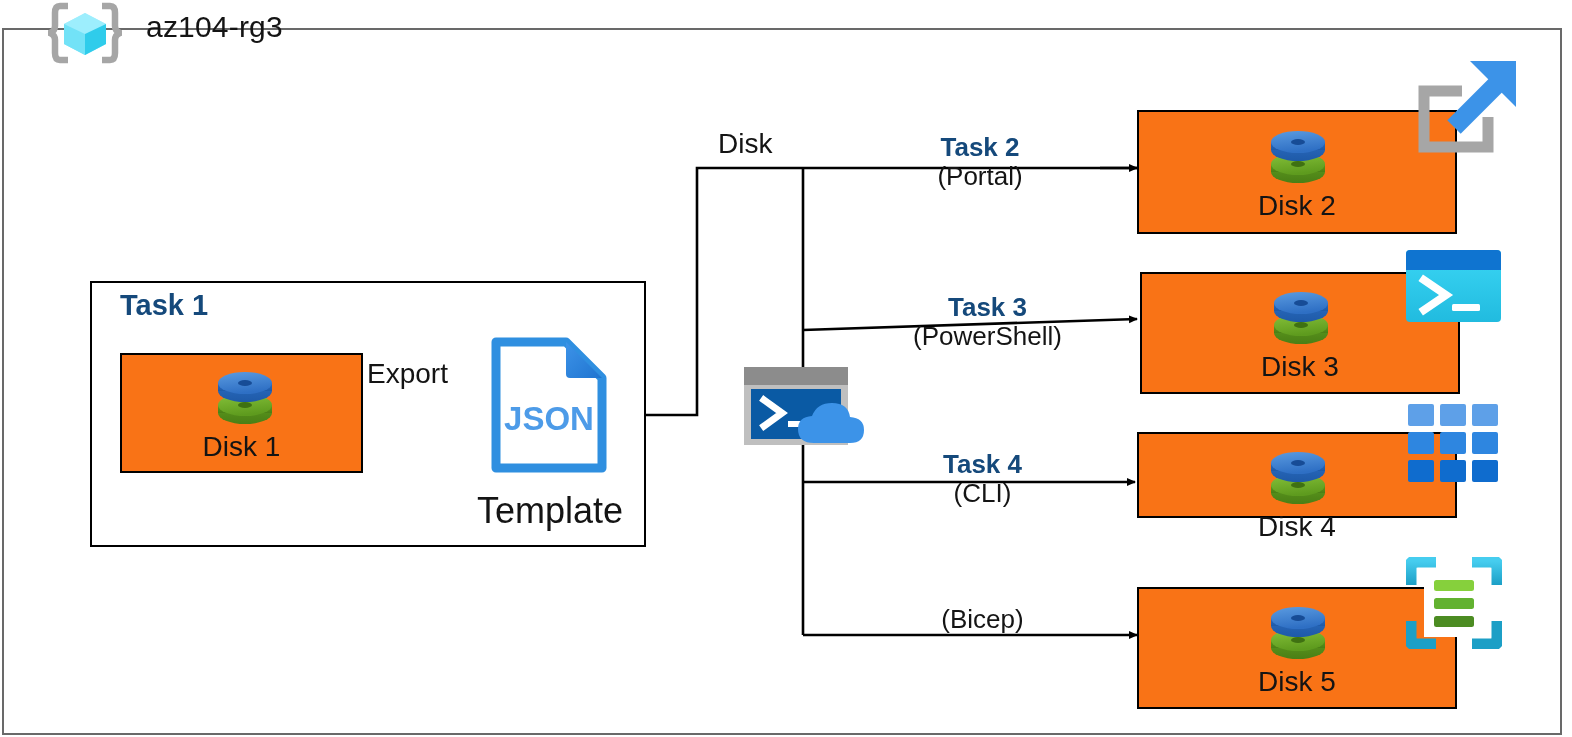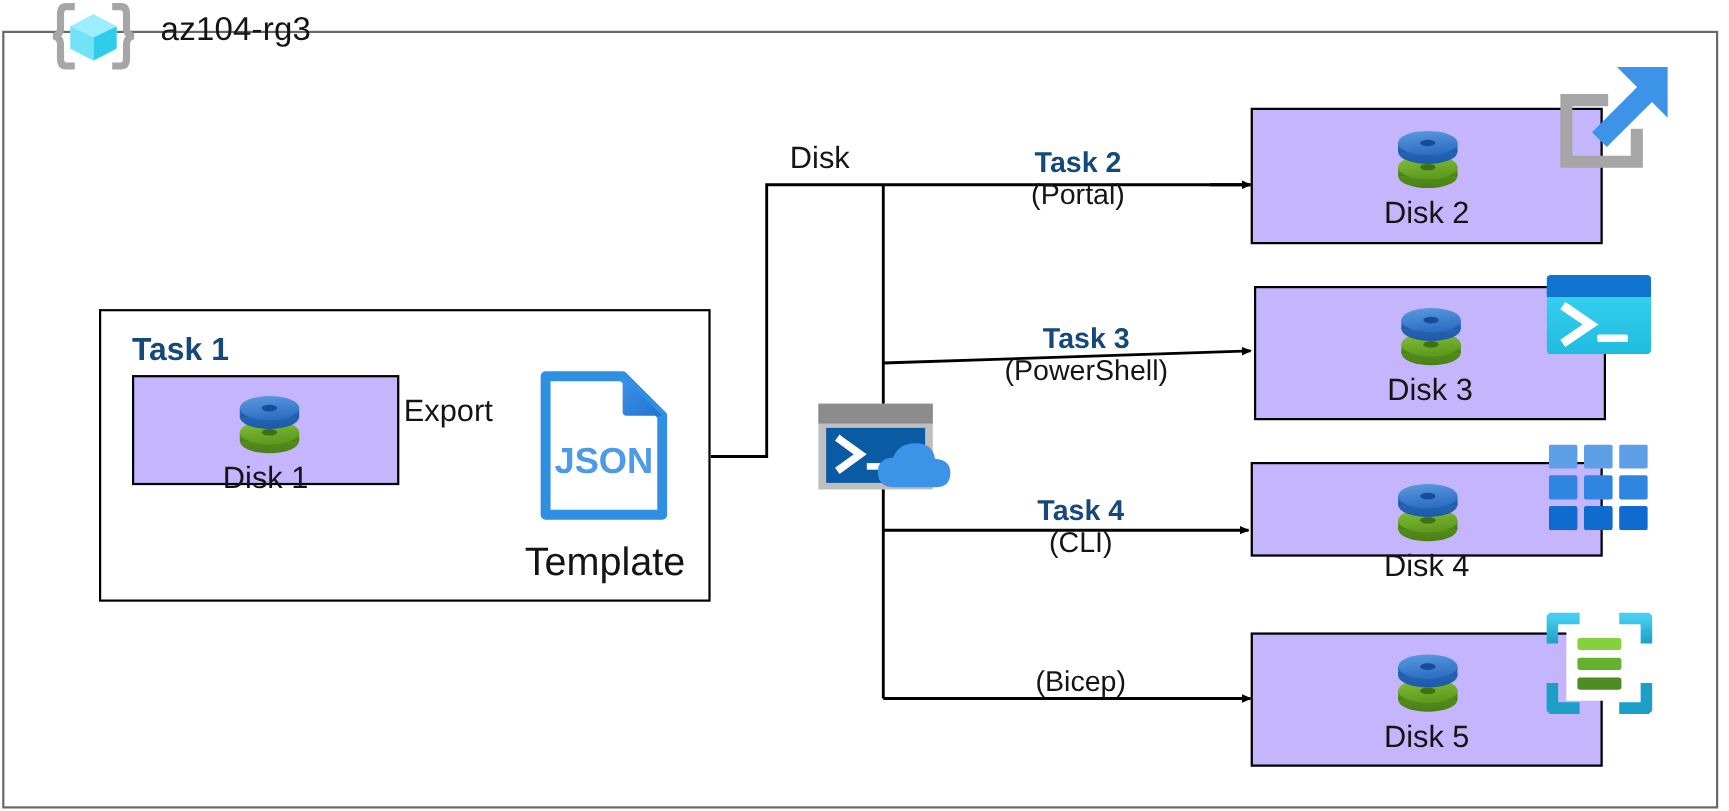--- a/index.html
+++ b/index.html
@@ -11,24 +11,24 @@
   
   .rg-frame{position:absolute;left:2px;top:28px;width:1560px;height:707px;
             border:2.5px solid #696969;box-sizing:border-box;background:transparent;}
   .rg-title{position:absolute;left:146px;top:10px;font-size:30px;color:#141414;
             letter-spacing:.2px;white-space:nowrap;}
   .rg-icon{position:absolute;left:48px;top:2px;width:74px;height:62px;}
 
   
   .task1-box{position:absolute;left:90px;top:281px;width:556px;height:266px;
              border:2.5px solid #000;background:#ffffff;box-sizing:border-box;}
-  .task1-label{position:absolute;left:120px;top:302px;font-size:29px;font-weight:bold;
+  .task1-label{position:absolute;left:120px;top:289px;font-size:29px;font-weight:bold;
                color:#15497B;white-space:nowrap;}
 
-  .disk-box{position:absolute;background:#c4b5fd;border:2.5px solid #000;box-sizing:border-box;}
+  .disk-box{position:absolute;background:#f97316;border:2.5px solid #000;box-sizing:border-box;margin-top:12px;}
   .disk-caption{position:absolute;width:100%;text-align:center;font-size:28px;color:#141414;
                 white-space:nowrap;}
   .disk-ico{position:absolute;}
 
   
   .edge-label{position:absolute;text-align:center;white-space:nowrap;line-height:1.12;}
   .edge-label .top{font-size:26px;font-weight:bold;color:#15497B;display:block;}
   .edge-label .bot{font-size:26px;color:#141414;display:block;}
   .plain-label{position:absolute;font-size:28px;color:#141414;white-space:nowrap;}
 
@@ -108,21 +108,21 @@
     <polygon points="37,11 58,22 37,32 16,22" fill="#9DEEFD"></polygon>
     <polygon points="37,32 58,22 58,42 37,53" fill="#2FCCEB"></polygon>
     <polygon points="37,32 16,22 16,42 37,53" fill="#72E2F7"></polygon>
   </svg>
 
   <div class="rg-title">az104-rg3</div>
 
   <div class="task1-box"></div>
   <div class="task1-label">Task 1</div>
 
-  <div class="disk-box" style="left:120px;top:341px;width:243px;height:100px;">
+  <div class="disk-box" style="left:120px;top:341px;width:243px;height:120px;">
     <svg class="disk-ico" style="left:92px;top:12px;width:62px;height:64px;" viewBox="0 0 62 64">
       <ellipse cx="31" cy="46" rx="27" ry="11" fill="url(#gGreenSide)"></ellipse>
       <rect x="4" y="38" width="54" height="8" fill="url(#gGreenSide)"></rect>
       <ellipse cx="31" cy="38" rx="27" ry="11" fill="url(#gGreenTop)"></ellipse>
       <ellipse cx="31" cy="38" rx="7" ry="3" fill="#3F7112"></ellipse>
       <ellipse cx="31" cy="24" rx="27" ry="11" fill="url(#gBlueSide)"></ellipse>
       <rect x="4" y="16" width="54" height="8" fill="url(#gBlueSide)"></rect>
       <ellipse cx="31" cy="16" rx="27" ry="11" fill="url(#gBlueTop)"></ellipse>
       <ellipse cx="31" cy="16" rx="7" ry="3" fill="#174C96"></ellipse>
     </svg>

